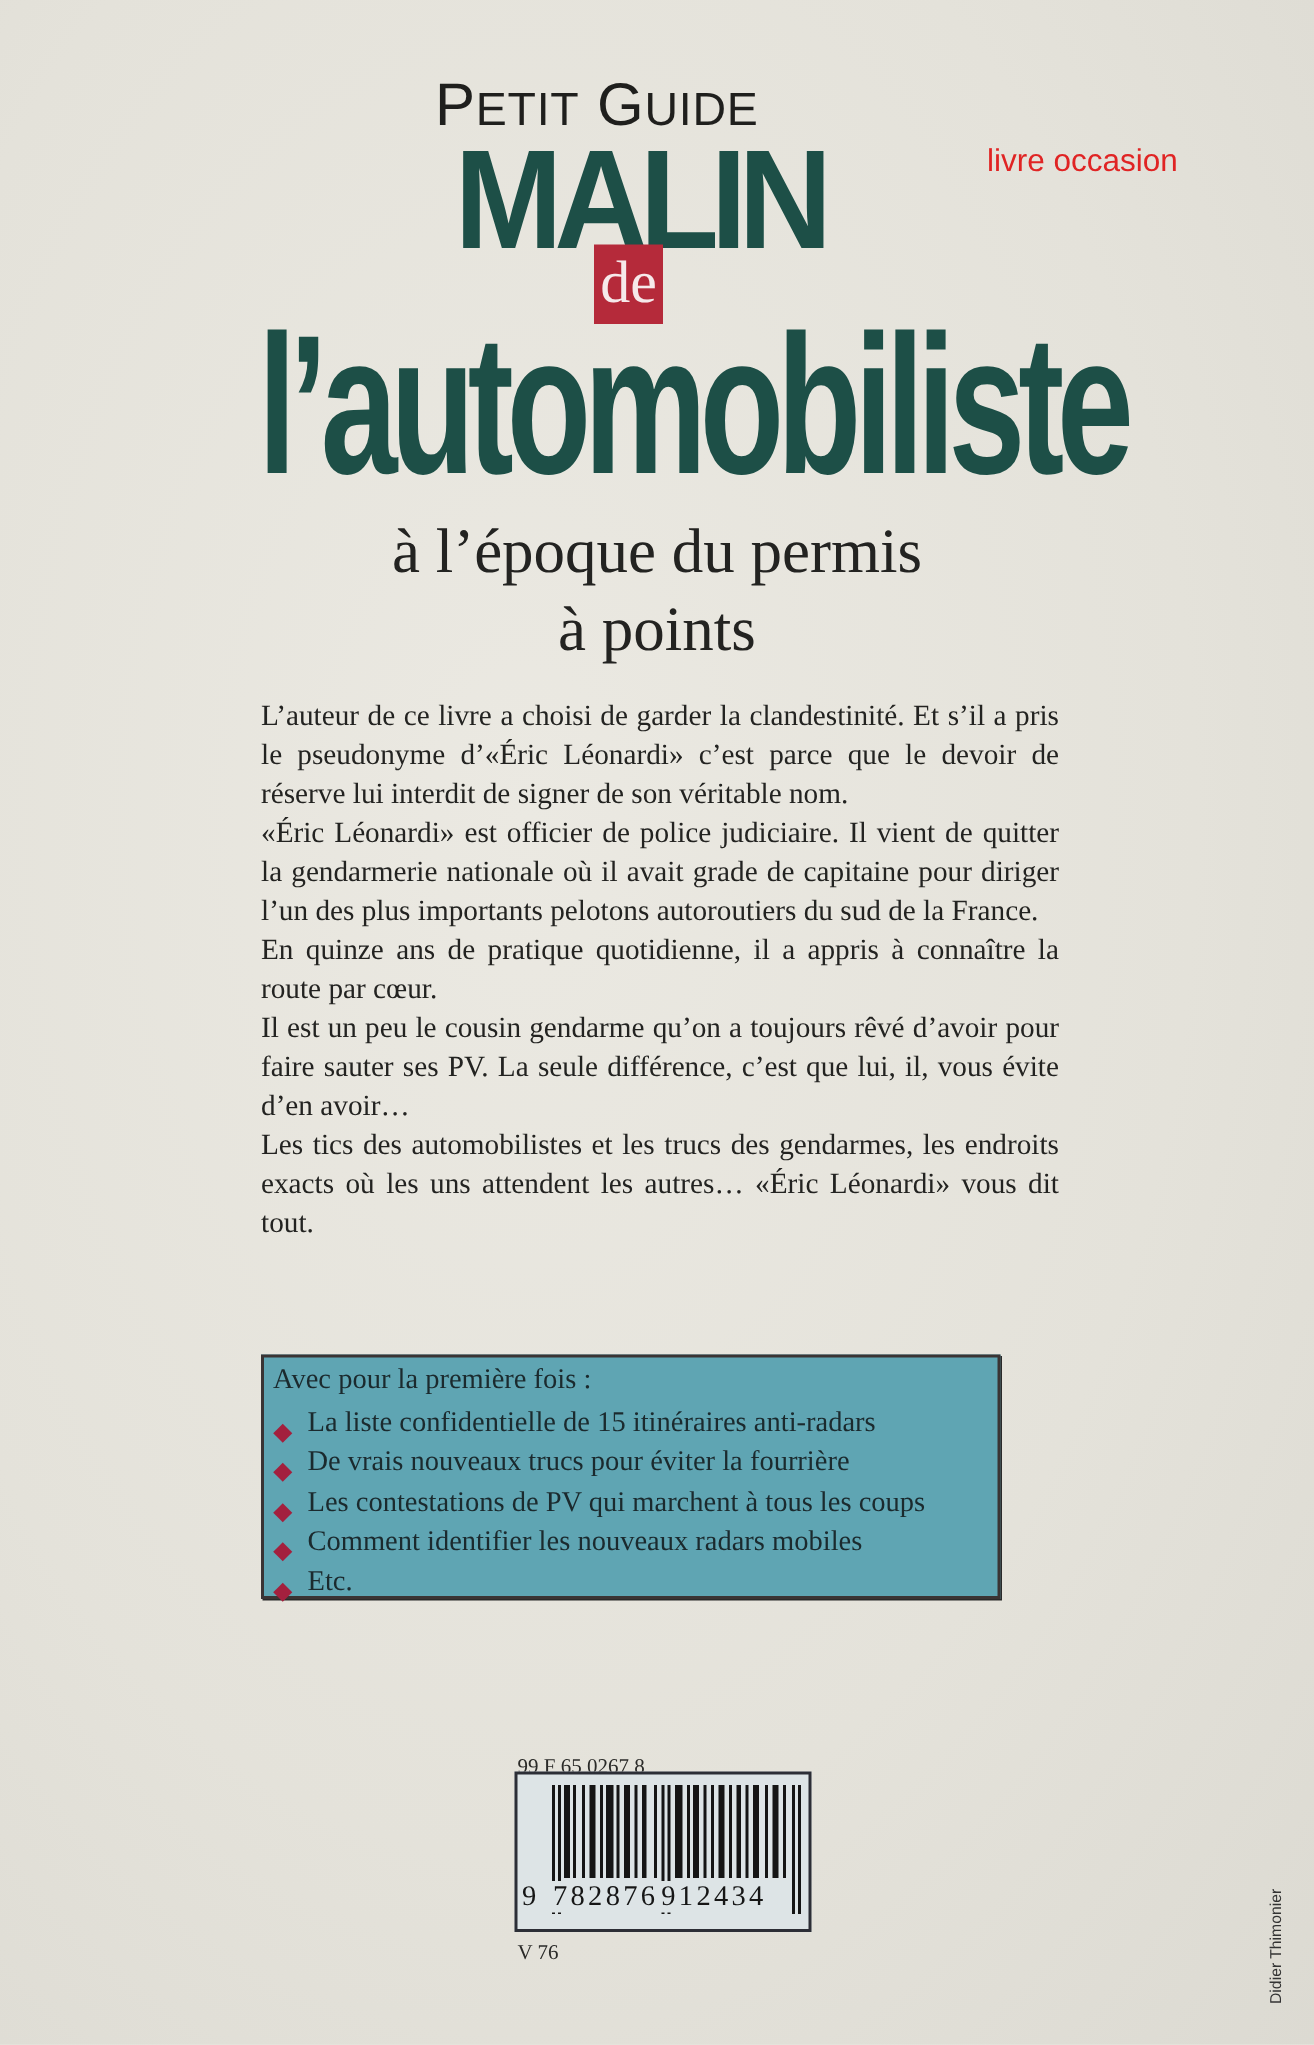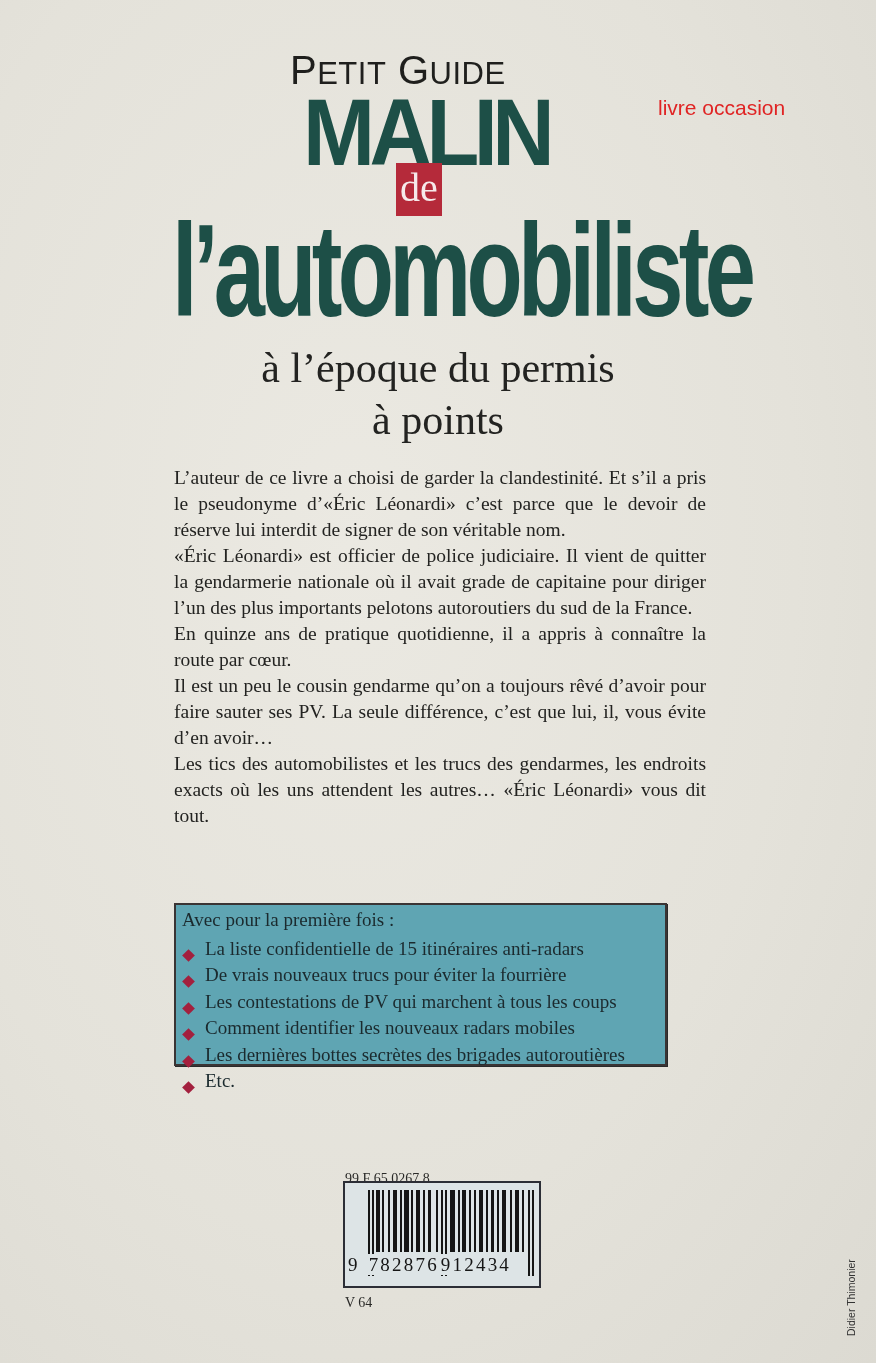--- a/index.html
+++ b/index.html
@@ -147,24 +147,20 @@
             <span class="diamond"></span>
             <span>De vrais nouveaux trucs pour éviter la fourrière</span>
           </li>
         <li class="feature-item">
             <span class="diamond"></span>
             <span>Les contestations de PV qui marchent à tous les coups</span>
           </li>
         <li class="feature-item">
             <span class="diamond"></span>
             <span>Comment identifier les nouveaux radars mobiles</span>
-          </li>
-        <li class="feature-item">
-            <span class="diamond"></span>
-            <span>Les dernières bottes secrètes des brigades autoroutières</span>
           </li>
         <li class="feature-item">
             <span class="diamond"></span>
             <span>Etc.</span>
           </li>
       </ul>
     </div>
   </div>
 
   <div class="codes">
@@ -206,18 +202,18 @@
         <rect x="162" y="0" width="2" height="86"></rect>
         <rect x="166" y="0" width="2" height="86"></rect>
       </g>
     </svg>
     <div class="barcode-digits">
       <span>9</span>
       <span>782876</span><span>912434</span>
     </div>
   </div>
 
-  <div class="version">V 64</div>
+  <div class="version">V 76</div>
 
   <div class="credit">Didier Thimonier</div>
 
   <div class="watermark">livre occasion</div>
 </div>
 
 </body></html>

